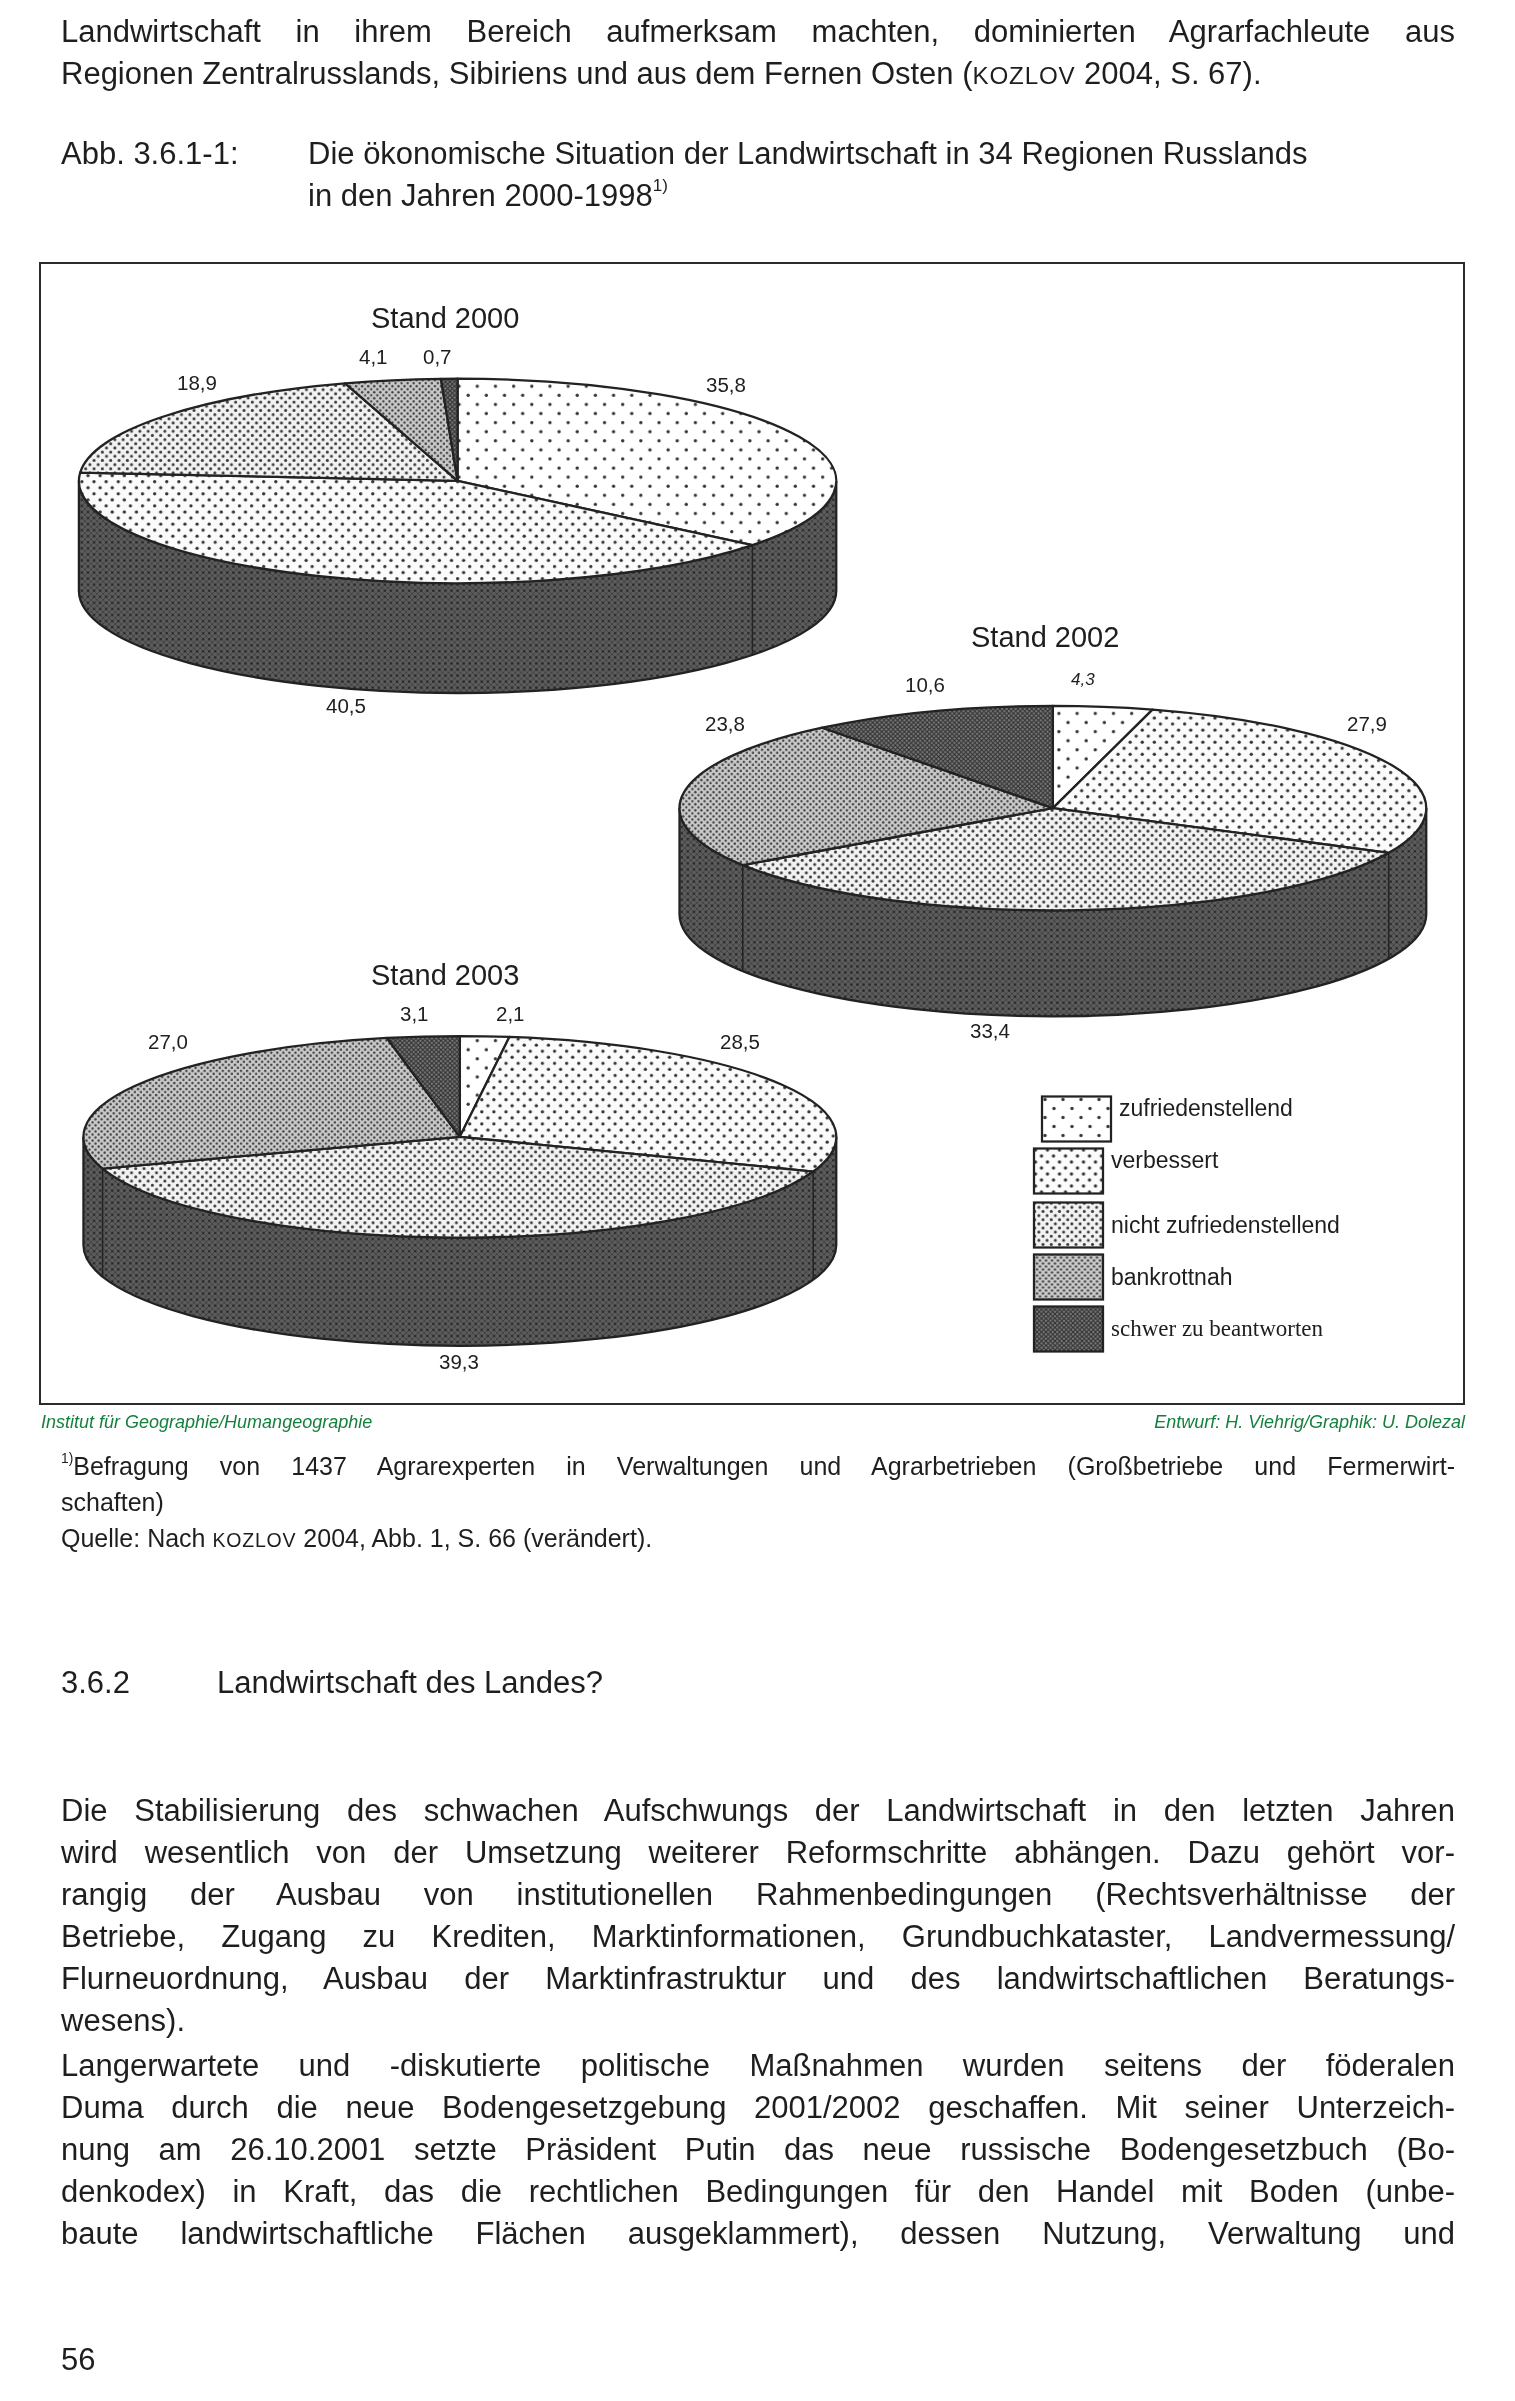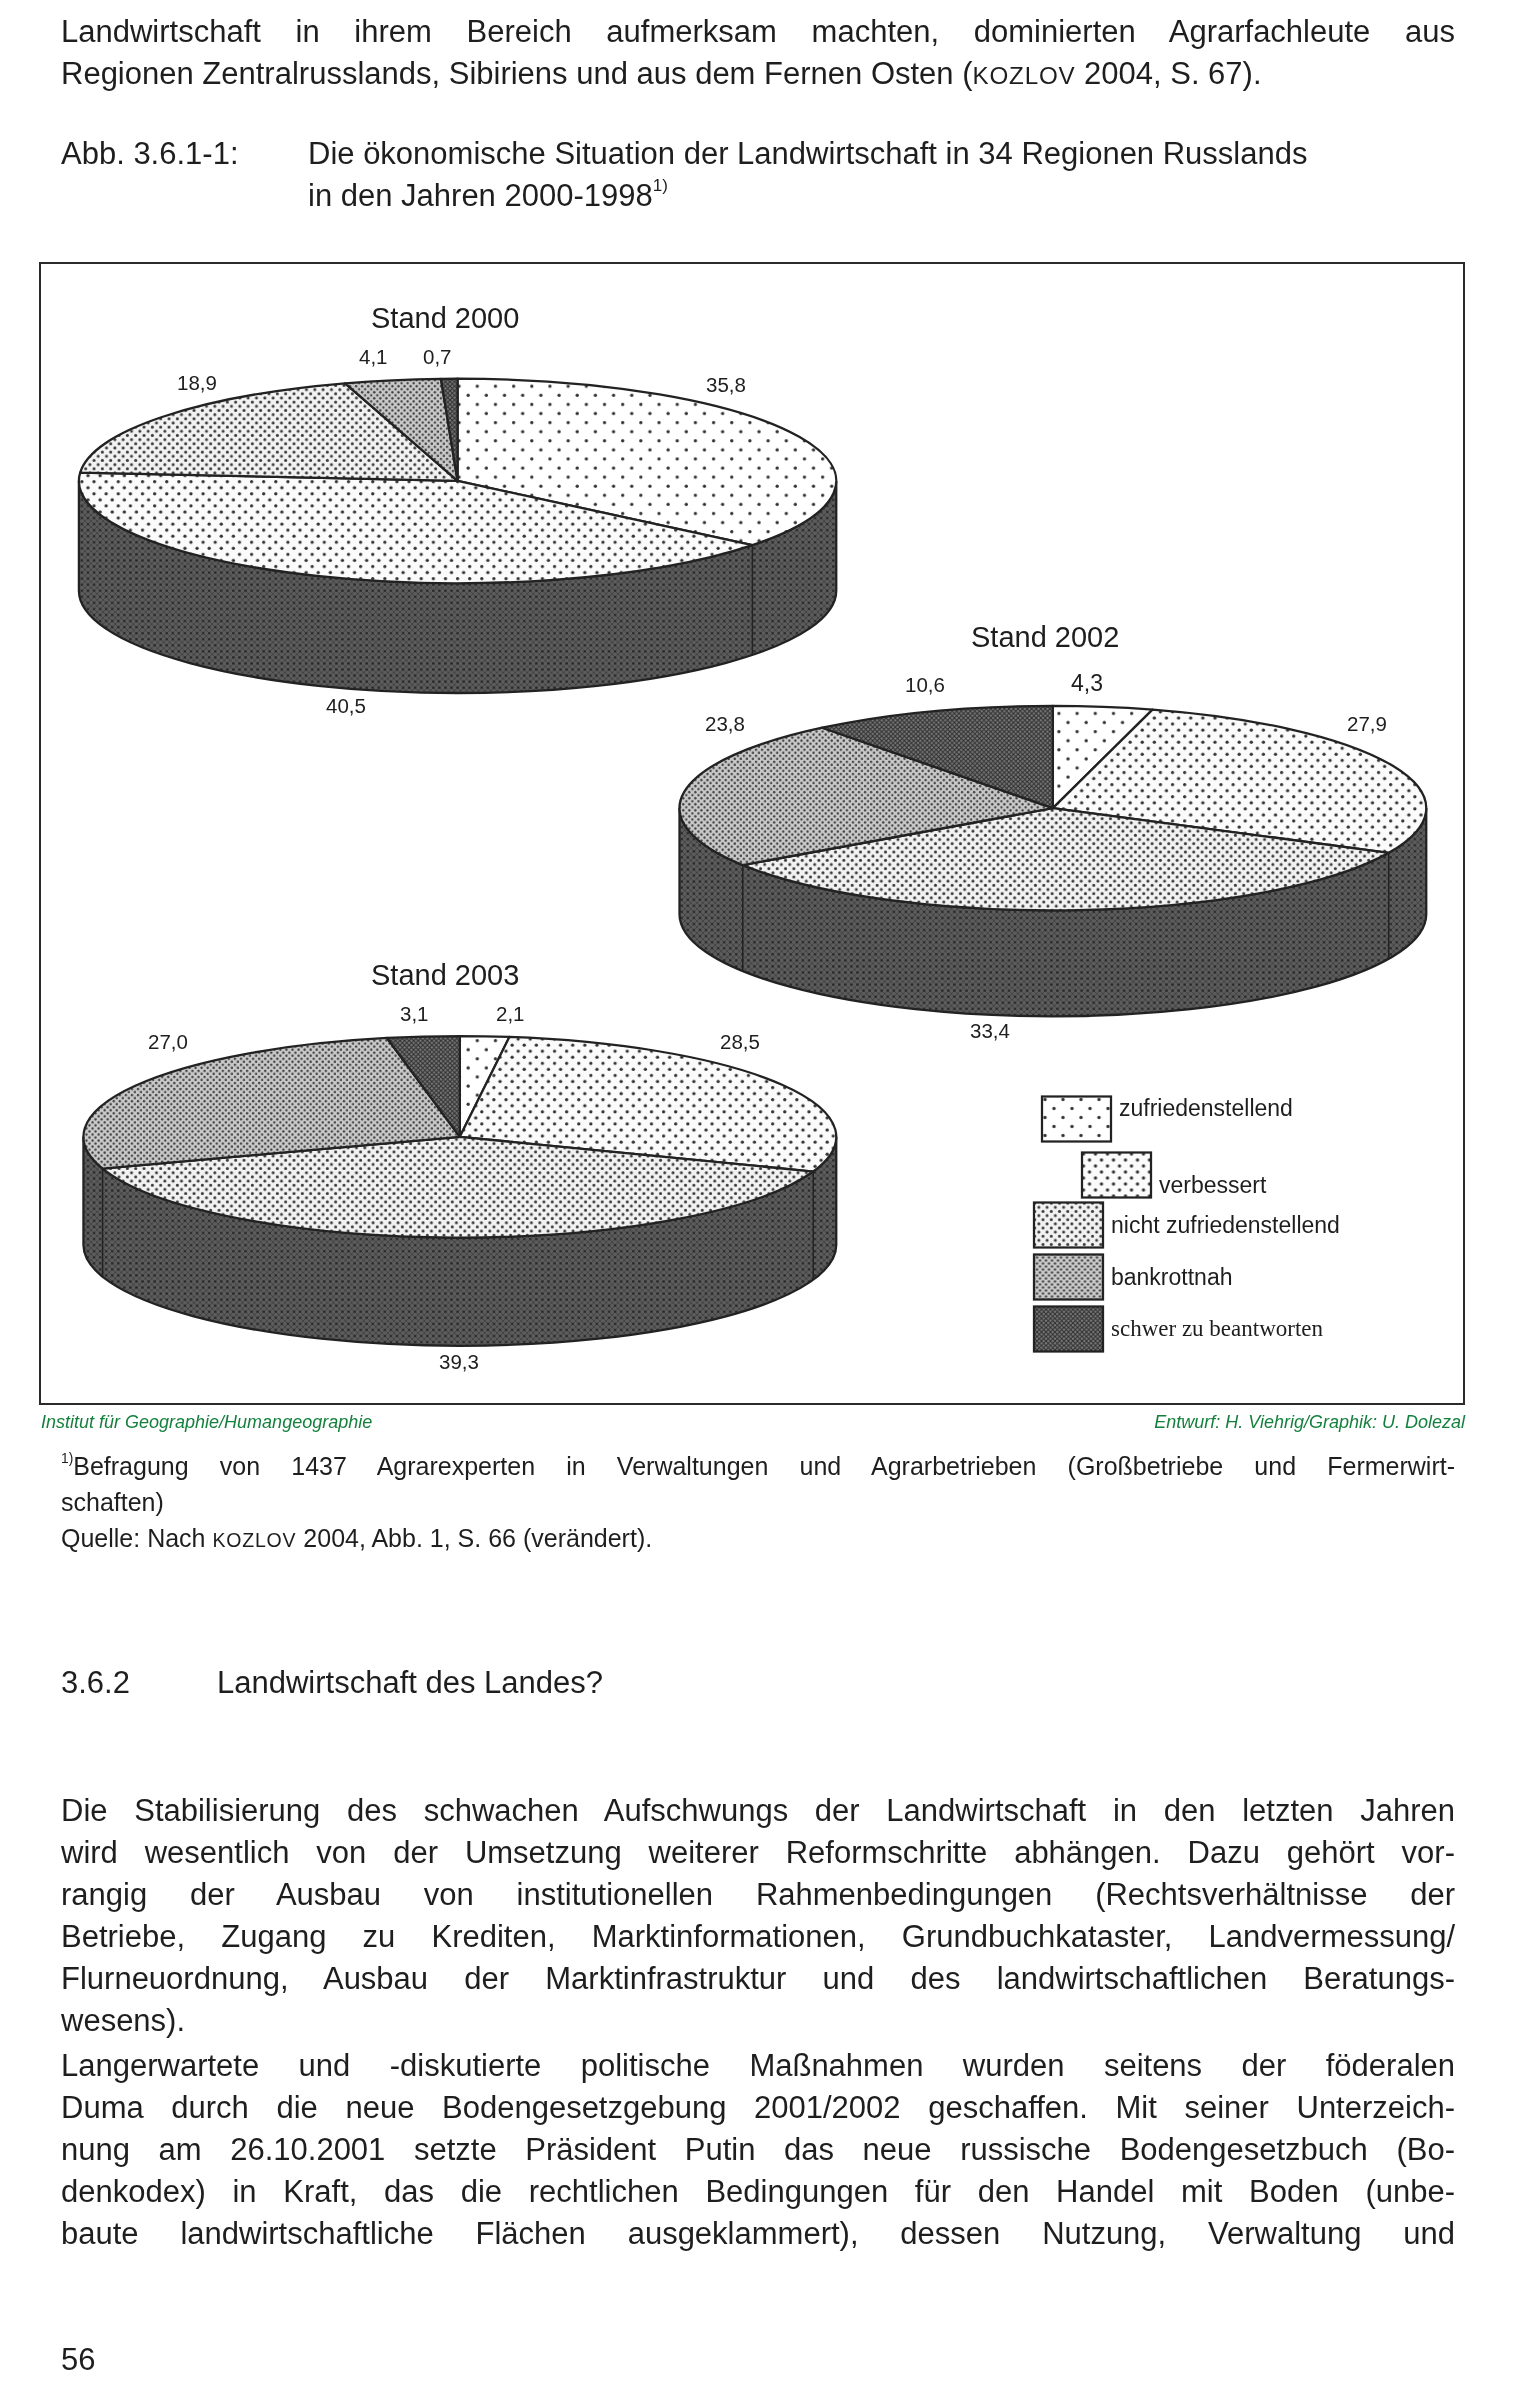--- a/index.html
+++ b/index.html
@@ -112,41 +112,41 @@
   <div class="abs chart-title" style="font-size:29px; left:371px; top:302px;">Stand 2000</div>
   <div class="abs chart-title" style="font-size:29px; left:971px; top:621px;">Stand 2002</div>
   <div class="abs chart-title" style="font-size:29px; left:371px; top:959px;">Stand 2003</div>
 
   <div class="abs" style="font-size:20.5px; left:706px; top:373px;">35,8</div>
   <div class="abs" style="font-size:20.5px; left:326px; top:694px;">40,5</div>
   <div class="abs" style="font-size:20.5px; left:177px; top:371px;">18,9</div>
   <div class="abs" style="font-size:20.5px; left:359px; top:345px;">4,1</div>
   <div class="abs" style="font-size:20.5px; left:423px; top:345px;">0,7</div>
 
-  <div class="abs" style="font-size:23px; left:1071px; top:670px;">4,3</div>
+  <div class="abs" style="font-size:17px; left:1071px; top:670px;font-style:italic;">4,3</div>
   <div class="abs" style="font-size:20.5px; left:1347px; top:712px;">27,9</div>
   <div class="abs" style="font-size:20.5px; left:970px; top:1019px;">33,4</div>
   <div class="abs" style="font-size:20.5px; left:705px; top:712px;">23,8</div>
   <div class="abs" style="font-size:20.5px; left:905px; top:673px;">10,6</div>
 
   <div class="abs" style="font-size:20.5px; left:496px; top:1002px;">2,1</div>
   <div class="abs" style="font-size:20.5px; left:720px; top:1030px;">28,5</div>
   <div class="abs" style="font-size:20.5px; left:439px; top:1350px;">39,3</div>
   <div class="abs" style="font-size:20.5px; left:148px; top:1030px;">27,0</div>
   <div class="abs" style="font-size:20.5px; left:400px; top:1002px;">3,1</div>
 </div>
 
 <div class="abs" style="left:1032px; top:1095px;">
   <div style="display:flex; align-items:flex-start; height:52px;margin-left:8px;">
     <svg width="73" height="48" viewBox="0 0 96 64">
         <rect x="2" y="2" width="92" height="60" fill="url(#p-sparse)" stroke="#222" stroke-width="3"></rect>
       </svg>
     <span style="font-size:23px; margin-left:6px;">zufriedenstellend</span>
   </div>
-  <div style="display:flex; align-items:flex-end; height:52px;margin-left:48px;">
+  <div style="display:flex; align-items:flex-start; height:52px;">
     <svg width="73" height="48" viewBox="0 0 96 64">
         <rect x="2" y="2" width="92" height="60" fill="url(#p-medium)" stroke="#222" stroke-width="3"></rect>
       </svg>
     <span style="font-size:23px; margin-left:6px;">verbessert</span>
   </div>
   <div style="display:flex; align-items:center; height:52px;">
     <svg width="73" height="48" viewBox="0 0 96 64">
         <rect x="2" y="2" width="92" height="60" fill="url(#p-dense)" stroke="#222" stroke-width="3"></rect>
       </svg>
     <span style="font-size:23px; margin-left:6px;">nicht zufriedenstellend</span>

